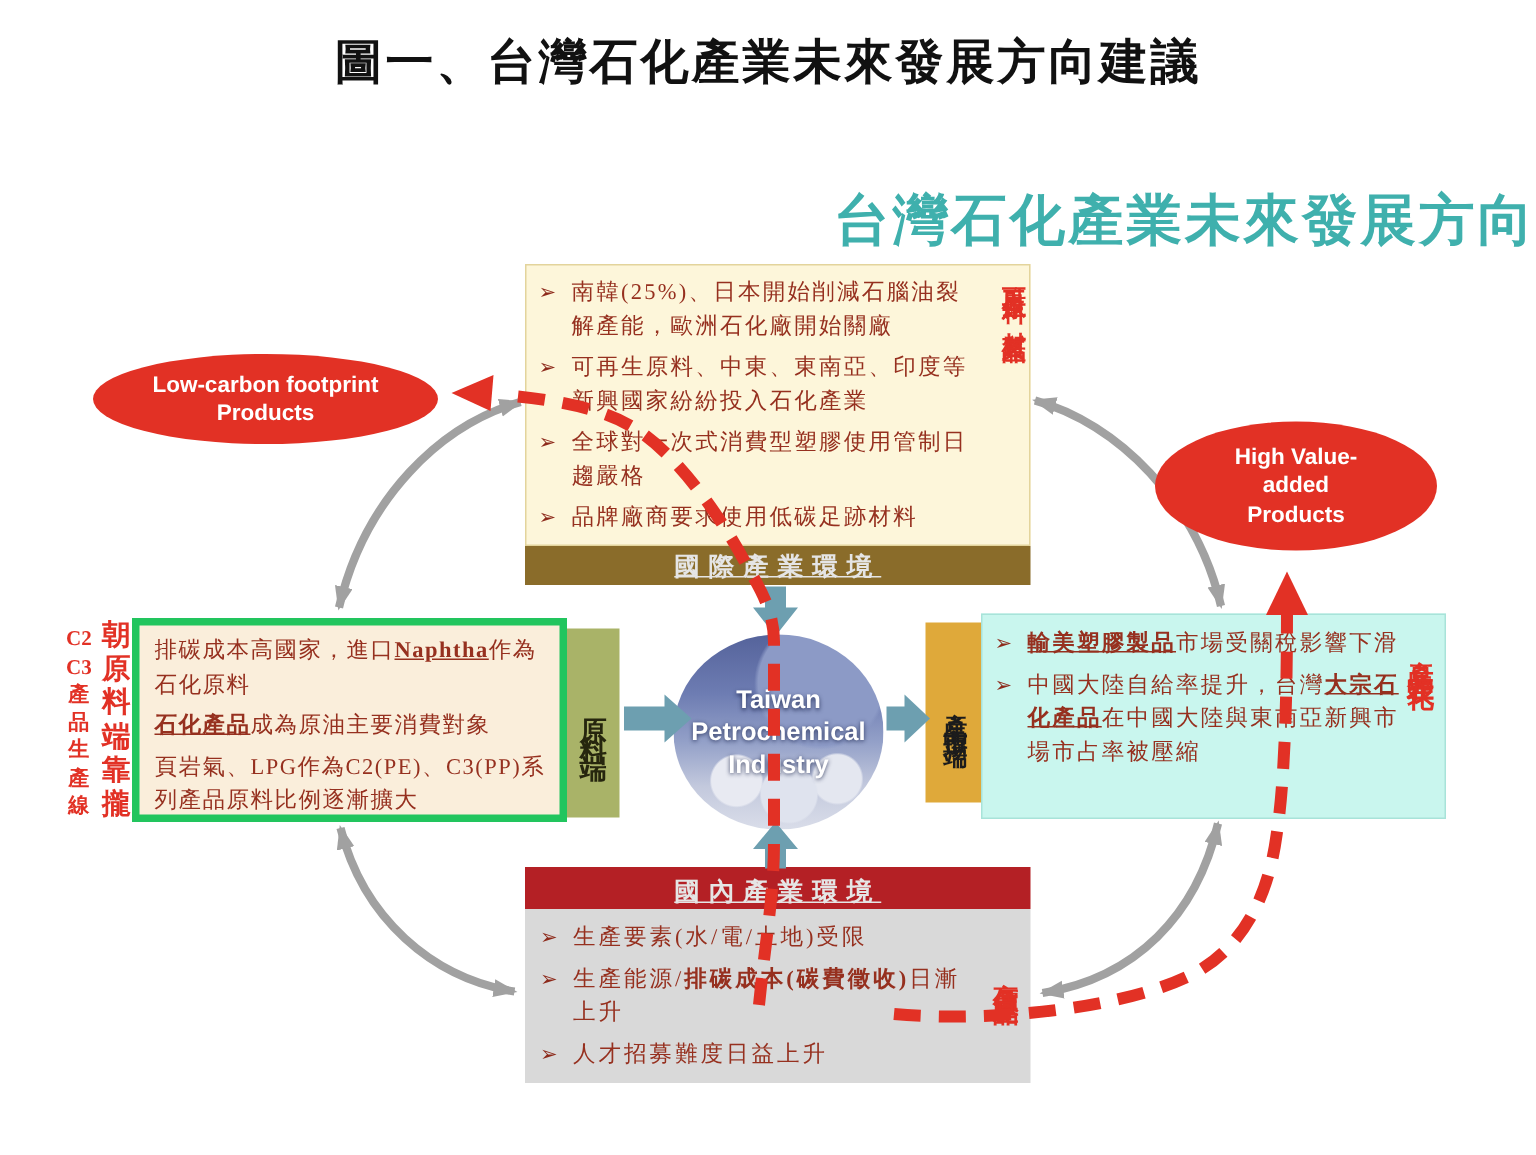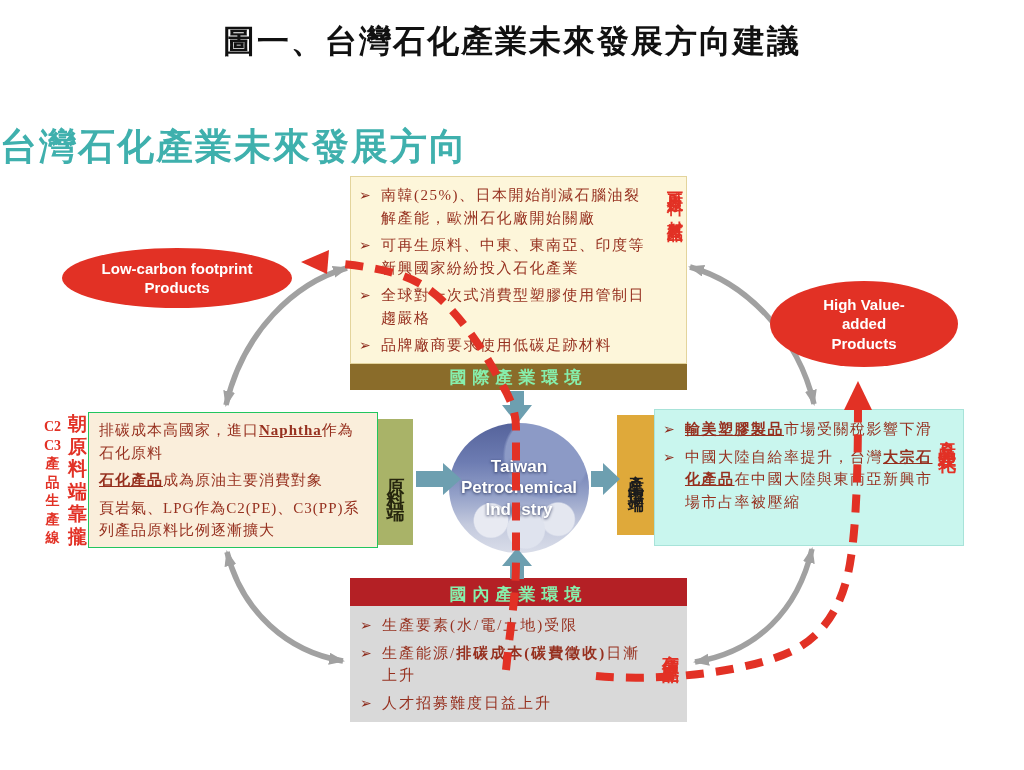--- a/index.html
+++ b/index.html
@@ -1,44 +1,44 @@
 <!DOCTYPE html>
 <html><head>
 <meta charset="utf-8">
 <style>
   html,body{margin:0;padding:0;background:#ffffff;}
   #stage{position:relative;width:1024px;height:770px;background:#ffffff;overflow:hidden;
          font-family:"Liberation Sans","DejaVu Sans",sans-serif;}
   
   #main-title{position:absolute;left:0;top:20px;width:1024px;text-align:center;
     font-size:32px;font-weight:bold;color:#111;letter-spacing:2px;}
-  #sub-title{position:absolute;left:0;top:122px;width:1024px;text-align:left;
+  #sub-title{position:absolute;left:0;top:122px;width:1024px;text-align:right;
     font-size:37px;font-weight:bold;color:#3fb0ad;letter-spacing:2px;}
   
   .panel{position:absolute;box-sizing:border-box;}
   .bullets{position:relative;z-index:1;font-family:"Liberation Serif","DejaVu Serif",serif;
     color:#96301f;font-size:15px;line-height:1.5;letter-spacing:1.5px;}
   .bullet{display:flex;margin-bottom:5px;}
   .bullet .mk{flex:0 0 22px;color:#8d2a1b;font-size:14px;padding-top:1px;}
   .bullet .bt{flex:1;}
   .b{font-weight:bold;}
   .u{text-decoration:underline;}
   .vtext{writing-mode:vertical-rl;text-orientation:upright;
     font-family:"Liberation Serif","DejaVu Serif",serif;font-weight:bold;color:#e23125;}
-  .barlabel{color:#86efac;font-weight:bold;font-size:17px;letter-spacing:6px;text-align:center;}
+  .barlabel{color:#e5e5e5;font-weight:bold;font-size:17px;letter-spacing:6px;text-align:center;text-decoration:underline;}
   
   #box-intl{left:350px;top:176px;width:337px;height:214px;z-index:1;}
   #box-intl .body{position:absolute;left:0;top:0;width:337px;height:188px;background:#fdf6da;
     border:1px solid #e3d49c;padding:7px 30px 4px 8px;box-sizing:border-box;}
   #box-intl .bar{position:absolute;left:0;top:188px;width:337px;height:26px;background:#8a6c2a;
     display:flex;align-items:center;justify-content:center;}
   #lbl-renewable{position:absolute;right:3px;top:2px;height:186px;font-size:16px;letter-spacing:2px;line-height:1;}
   
   #box-raw{left:88px;top:412px;width:290px;height:136px;background:#faeedb;
-    border:1px solid #22c55e;padding:6px 8px 4px 10px;z-index:1;}
+    border:5px solid #22c55e;padding:6px 8px 4px 10px;z-index:1;}
   #box-raw .bullets{letter-spacing:1px;}
   #tab-raw{left:378px;top:419px;width:35px;height:126px;background:#a9b368;z-index:1;
     display:flex;align-items:center;justify-content:center;}
   #tab-raw .vtext{color:#26260e;font-family:"Liberation Sans",sans-serif;font-size:18px;letter-spacing:12px;}
   .vcol{position:absolute;display:flex;flex-direction:column;align-items:center;z-index:1;
     font-family:"Liberation Serif","DejaVu Serif",serif;font-weight:bold;color:#e23125;}
   #vcol-c2{left:44px;top:418px;font-size:14px;line-height:18.5px;}
   #vcol-chao{left:68px;top:413px;font-size:19px;line-height:22.5px;}
   
   #center-circle{position:absolute;left:449px;top:423px;width:140px;height:130px;border-radius:50%;
@@ -63,21 +63,21 @@
   #box-domestic .bar{position:absolute;left:0;top:0;width:337px;height:28px;background:#b42025;
     display:flex;align-items:flex-end;justify-content:center;}
   #box-domestic .body{position:absolute;left:0;top:28px;width:337px;height:116px;background:#d9d9d9;
     padding:8px 34px 4px 10px;box-sizing:border-box;}
   #box-domestic .bullets{letter-spacing:2px;}
   #lbl-highvalue{position:absolute;right:5px;top:36px;font-size:17px;letter-spacing:3px;}
   
   .red-ellipse{position:absolute;background:#e23125;border-radius:50%;z-index:3;
     display:flex;align-items:center;justify-content:center;text-align:center;}
   .red-ellipse .et{color:#fff;font-weight:bold;font-size:15px;line-height:1.3;}
-  #ellipse-lowcarbon{left:62px;top:248px;width:230px;height:60px;text-align:center;}
+  #ellipse-lowcarbon{left:62px;top:236px;width:230px;height:60px;text-align:center;}
   #ellipse-lowcarbon .et{width:170px;}
   #ellipse-highvalue{left:770px;top:281px;width:188px;height:86px;}
   #ellipse-highvalue .et{width:105px;text-align:center;}
   
   svg.ovl{position:absolute;left:0;top:0;width:1024px;height:770px;pointer-events:none;}
   #svg-gray{z-index:2;}
   #svg-red{z-index:4;}
 </style>
 </head>
 <body>

